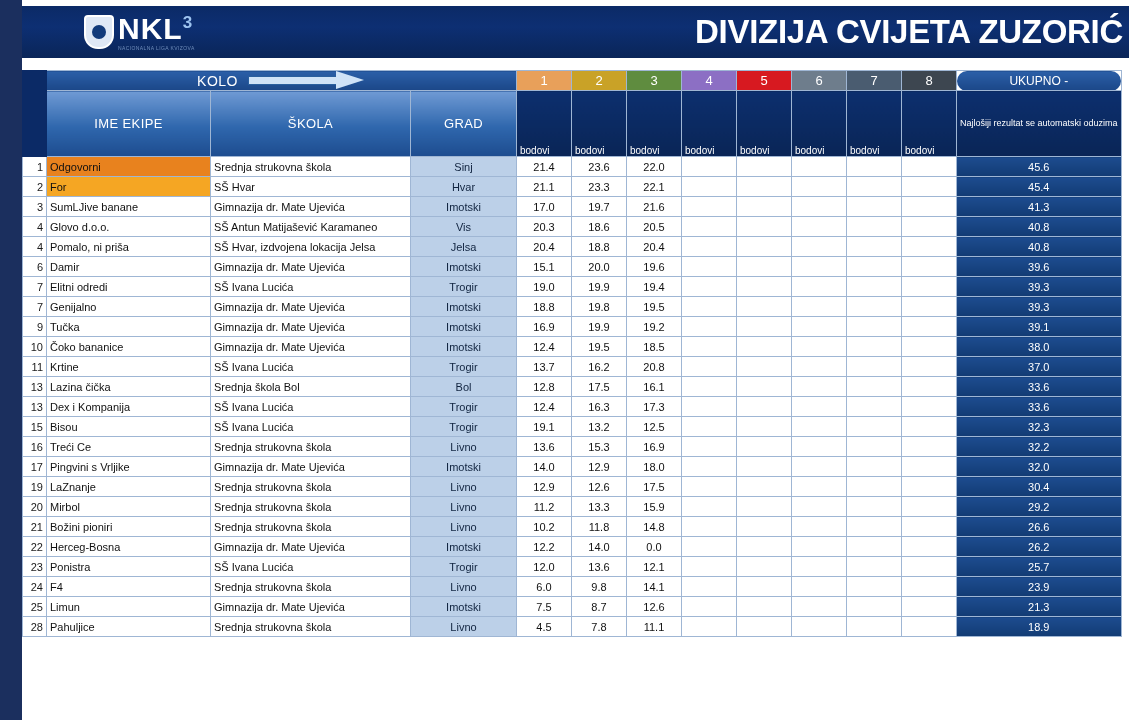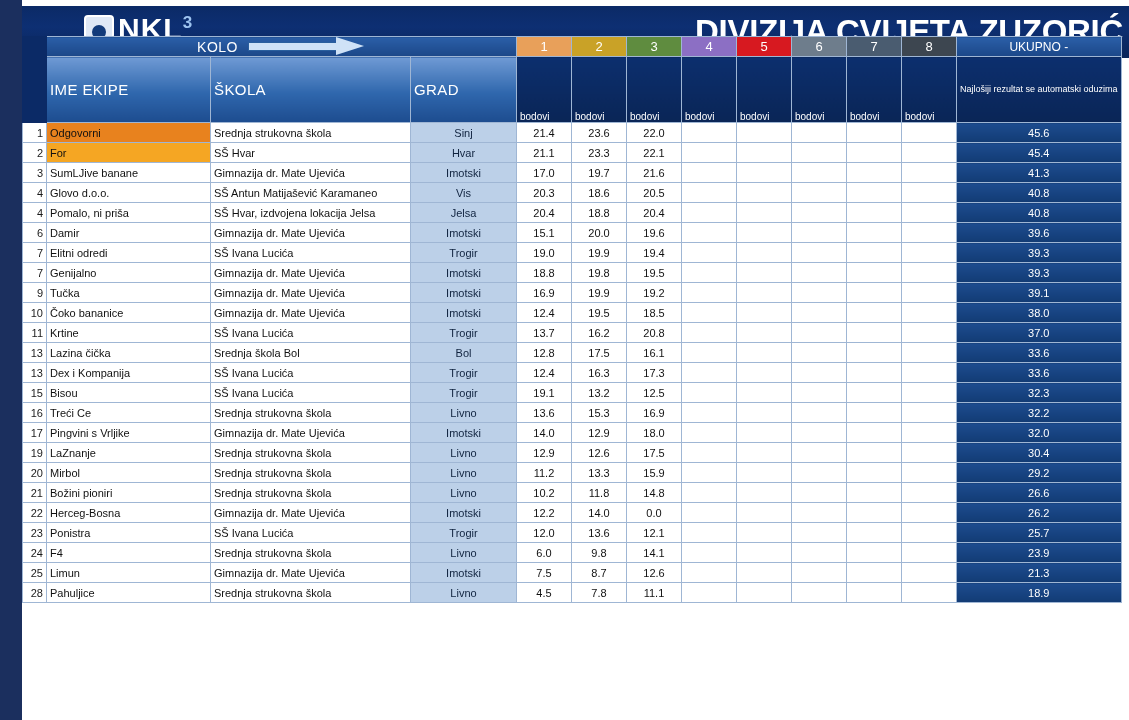--- a/index.html
+++ b/index.html
@@ -62,21 +62,21 @@
   .title {
     color: #ffffff;
     font-size: 33px;
     font-weight: bold;
     letter-spacing: -0.3px;
     margin-right: 6px;
     white-space: nowrap;
   }
   
   table.grid {
-    position: absolute; left: 22px; top: 36px;
+    position: absolute; left: 22px; top: 70px;
     border-collapse: collapse;
     font-size: 11px;
     table-layout: fixed;
   }
   table.grid td, table.grid th {
     border: 1px solid #9fb6d4;
     padding: 0 3px;
     height: 20px;
     overflow: hidden;
     white-space: nowrap;
@@ -130,29 +130,30 @@
   .r3 { background: #5f8c3f; }
   .r4 { background: #8c6fc4; }
   .r5 { background: #d71920; }
   .r6 { background: #6e7d8c; }
   .r7 { background: #4a5c70; }
   .r8 { background: #3d4650; }
   .ukupno-head {
     background: linear-gradient(180deg,#2b5fa8 0%, #1b4788 100%);
     color: #ffffff; font-weight: bold; font-size: 12px; text-align: center;
     height: 24px;
+    border-radius: 10px;
   }
   
   .sub-blank { background: #0b2a66; border-color:#0b2a66 !important; }
   .col-head {
     background: linear-gradient(180deg,#6f9ad4 0%, #2f67ad 55%, #1d4c8f 100%);
     color: #ffffff;
     font-weight: bold;
-    font-size: 15px;
-    text-align: left;
+    font-size: 13px;
+    text-align: center;
     letter-spacing: 0.4px;
   }
   .bodovi {
     background: linear-gradient(180deg,#0c2f6e 0%, #0a2556 100%);
     color: #ffffff;
     font-size: 10px;
     text-align: left;
     vertical-align: bottom;
     padding-bottom: 2px;
   }

